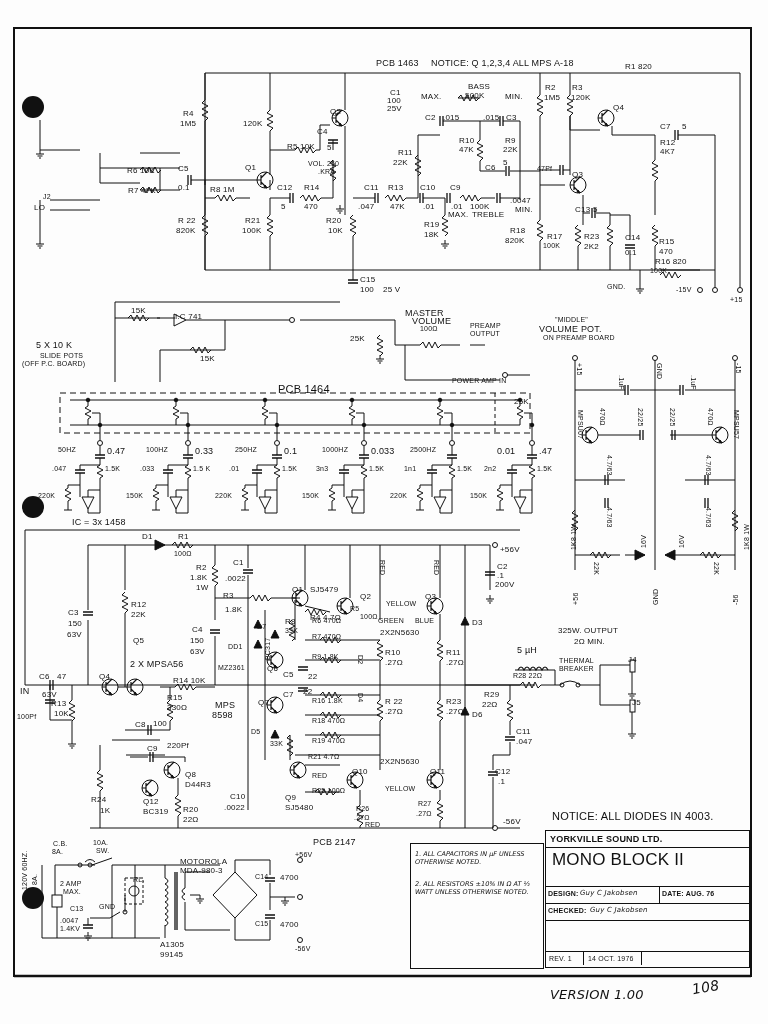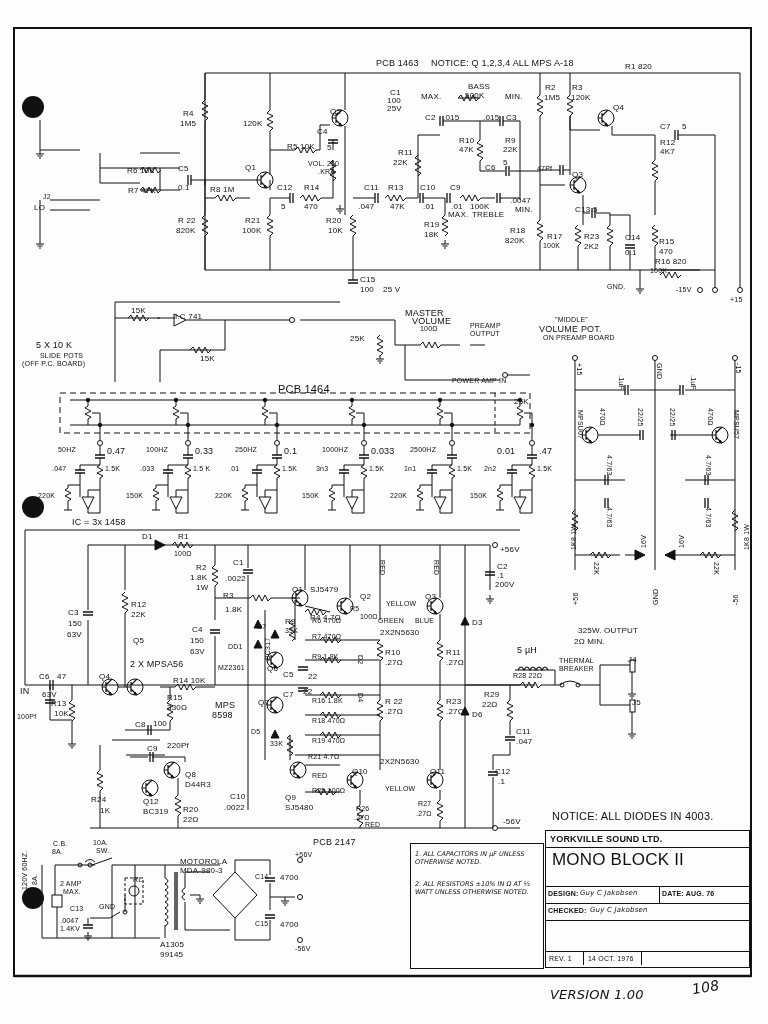--- a/index.html
+++ b/index.html
@@ -777,21 +777,21 @@
 <div class="lbl md" style="left:517px;top:645px">5 µH</div>
 <div class="lbl sm" style="left:513px;top:672px">R28 22Ω</div>
 <div class="lbl" style="left:484px;top:690px">R29</div>
 <div class="lbl" style="left:482px;top:700px">22Ω</div>
 <div class="lbl" style="left:516px;top:727px">C11</div>
 <div class="lbl" style="left:516px;top:737px">.047</div>
 <div class="lbl" style="left:495px;top:767px">C12</div>
 <div class="lbl" style="left:498px;top:777px">.1</div>
 <div class="lbl sm" style="left:559px;top:657px">THERMAL</div>
 <div class="lbl sm" style="left:559px;top:665px">BREAKER</div>
-<div class="lbl" style="left:578px;top:626px">325W. OUTPUT</div>
+<div class="lbl" style="left:558px;top:626px">325W. OUTPUT</div>
 <div class="lbl" style="left:574px;top:637px">2Ω MIN.</div>
 <div class="lbl" style="left:628px;top:655px">J4</div>
 <div class="lbl" style="left:632px;top:698px">J5</div>
 <div class="lbl lg" style="left:552px;top:810px">NOTICE: ALL DIODES IN 4003.</div>
 <div class="lbl md" style="left:313px;top:837px">PCB 2147</div>
 
 <div class="lbl sm vertm" style="left:21px;top:890px">120V 60HZ.</div>
 <div class="lbl sm vertm" style="left:31px;top:885px">8A.</div>
 <div class="lbl sm" style="left:53px;top:840px">C.B.</div>
 <div class="lbl sm" style="left:52px;top:848px">8A.</div>

